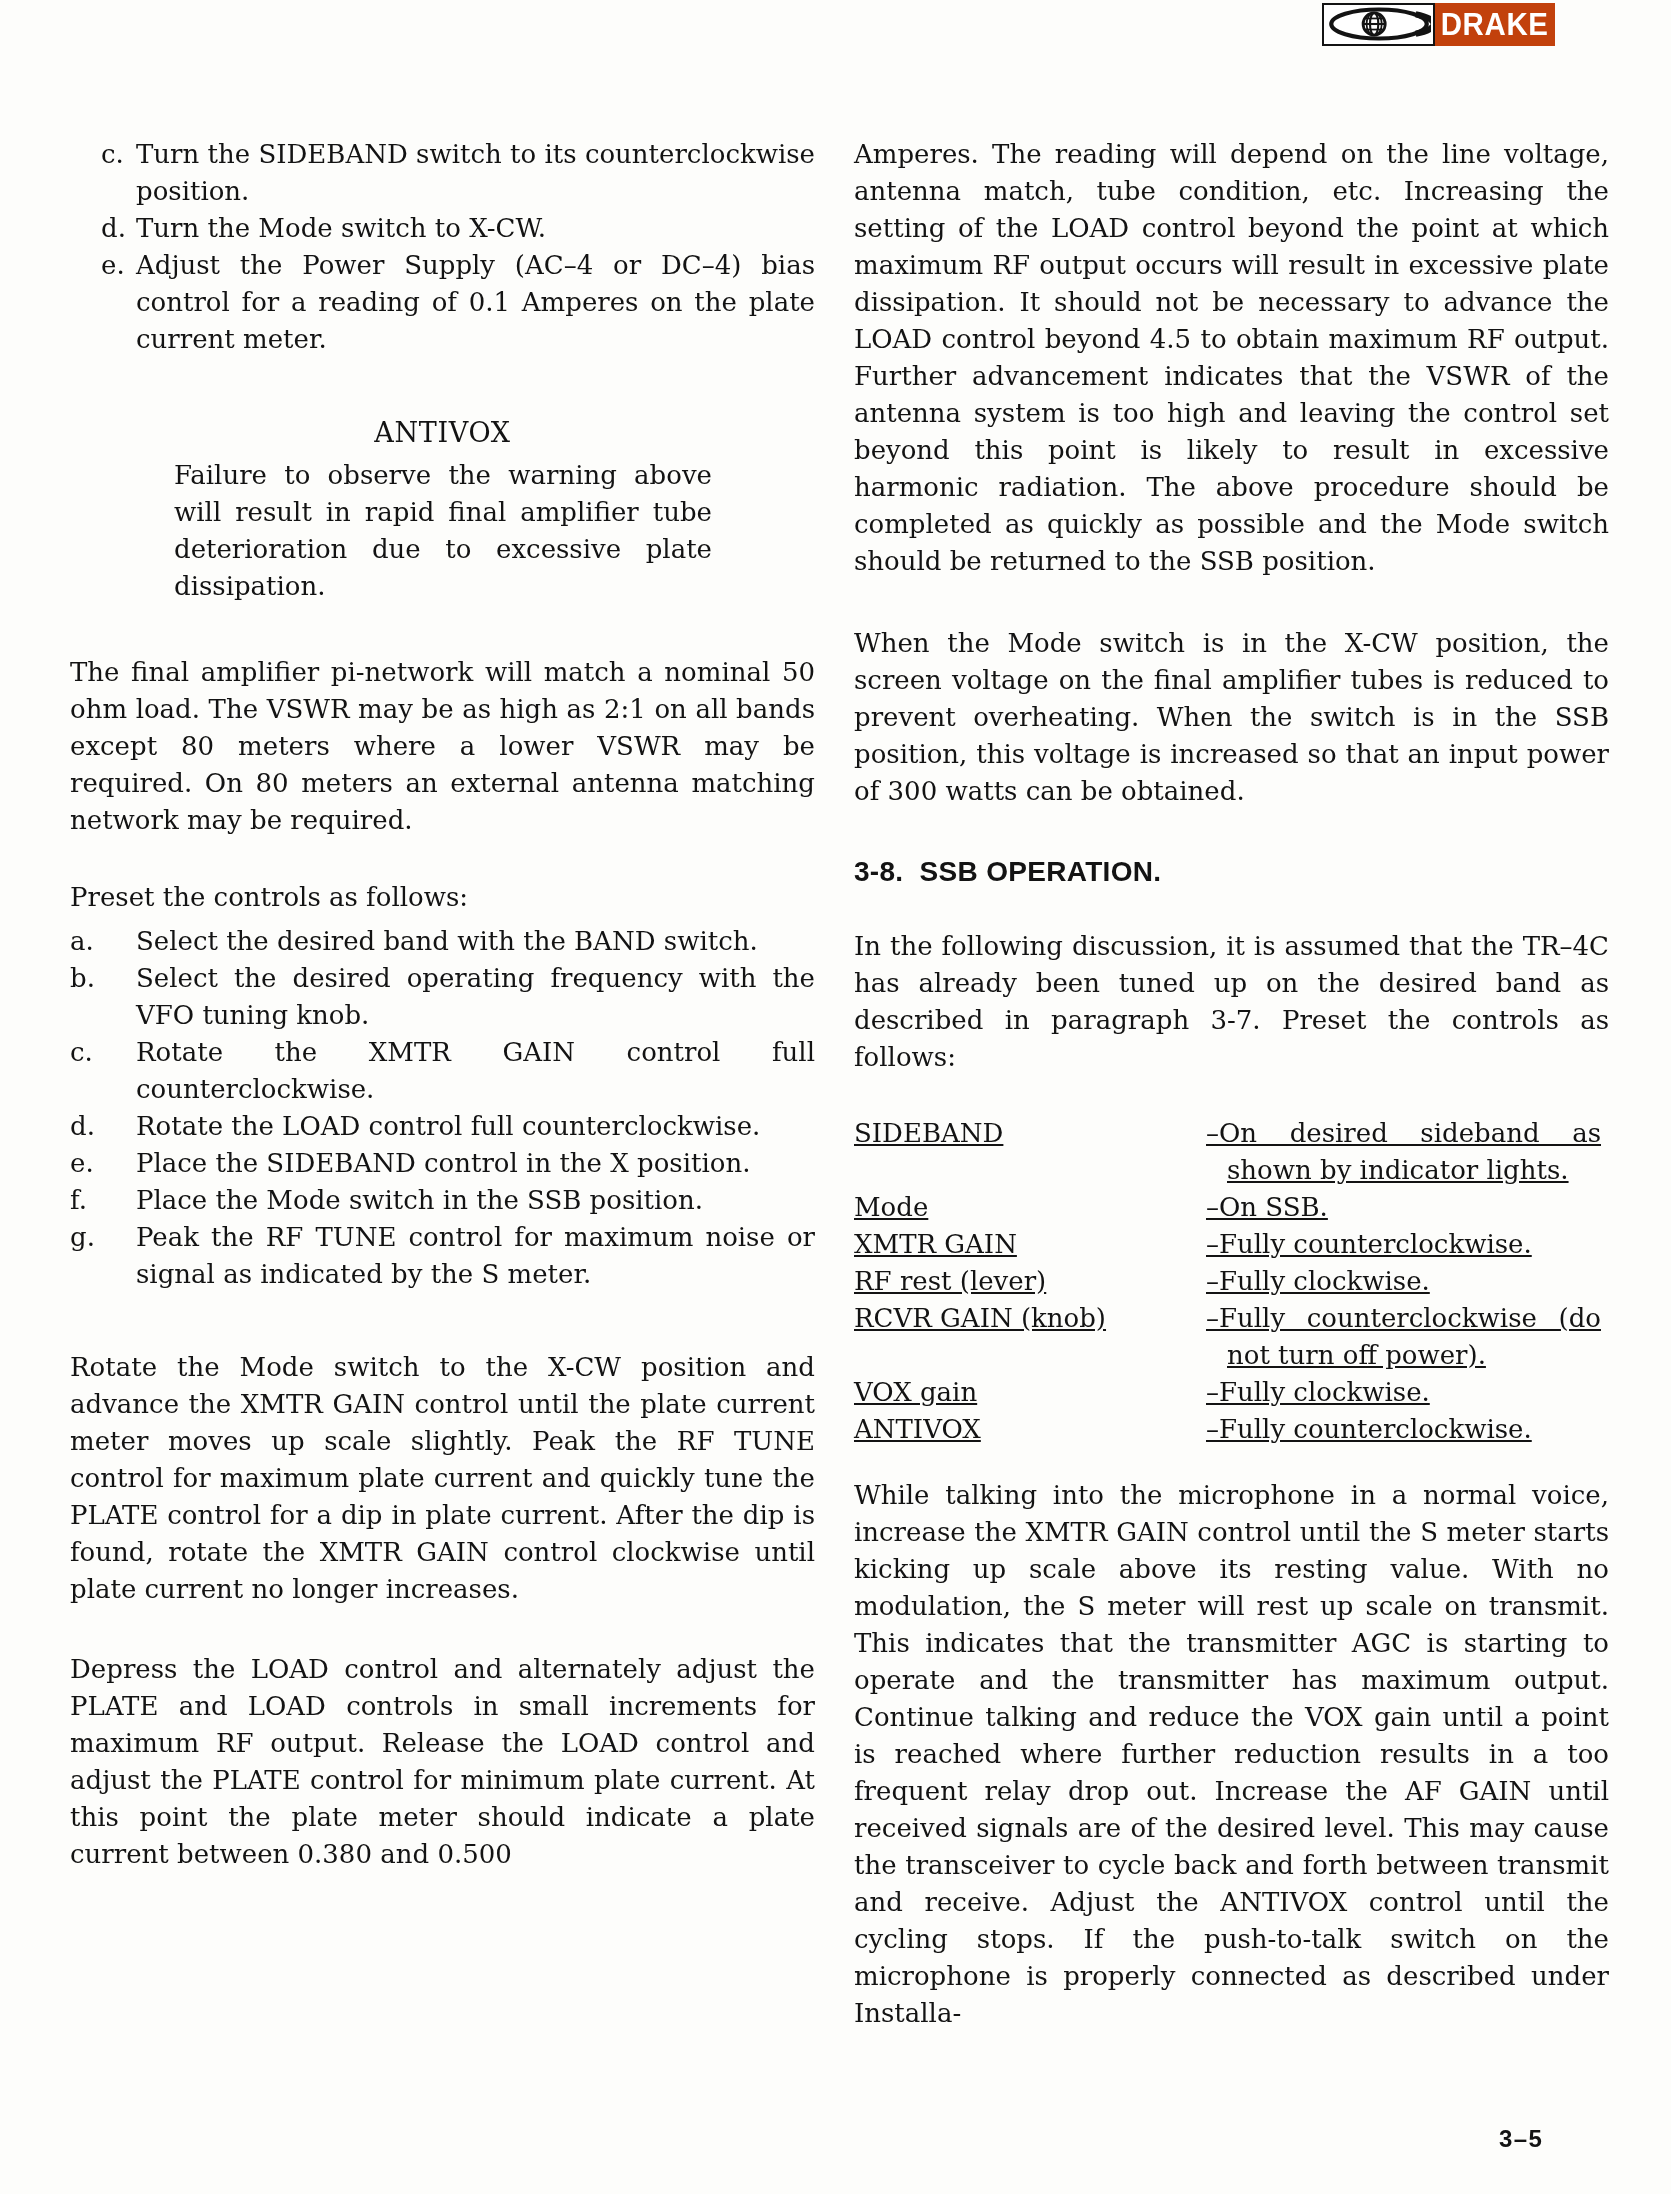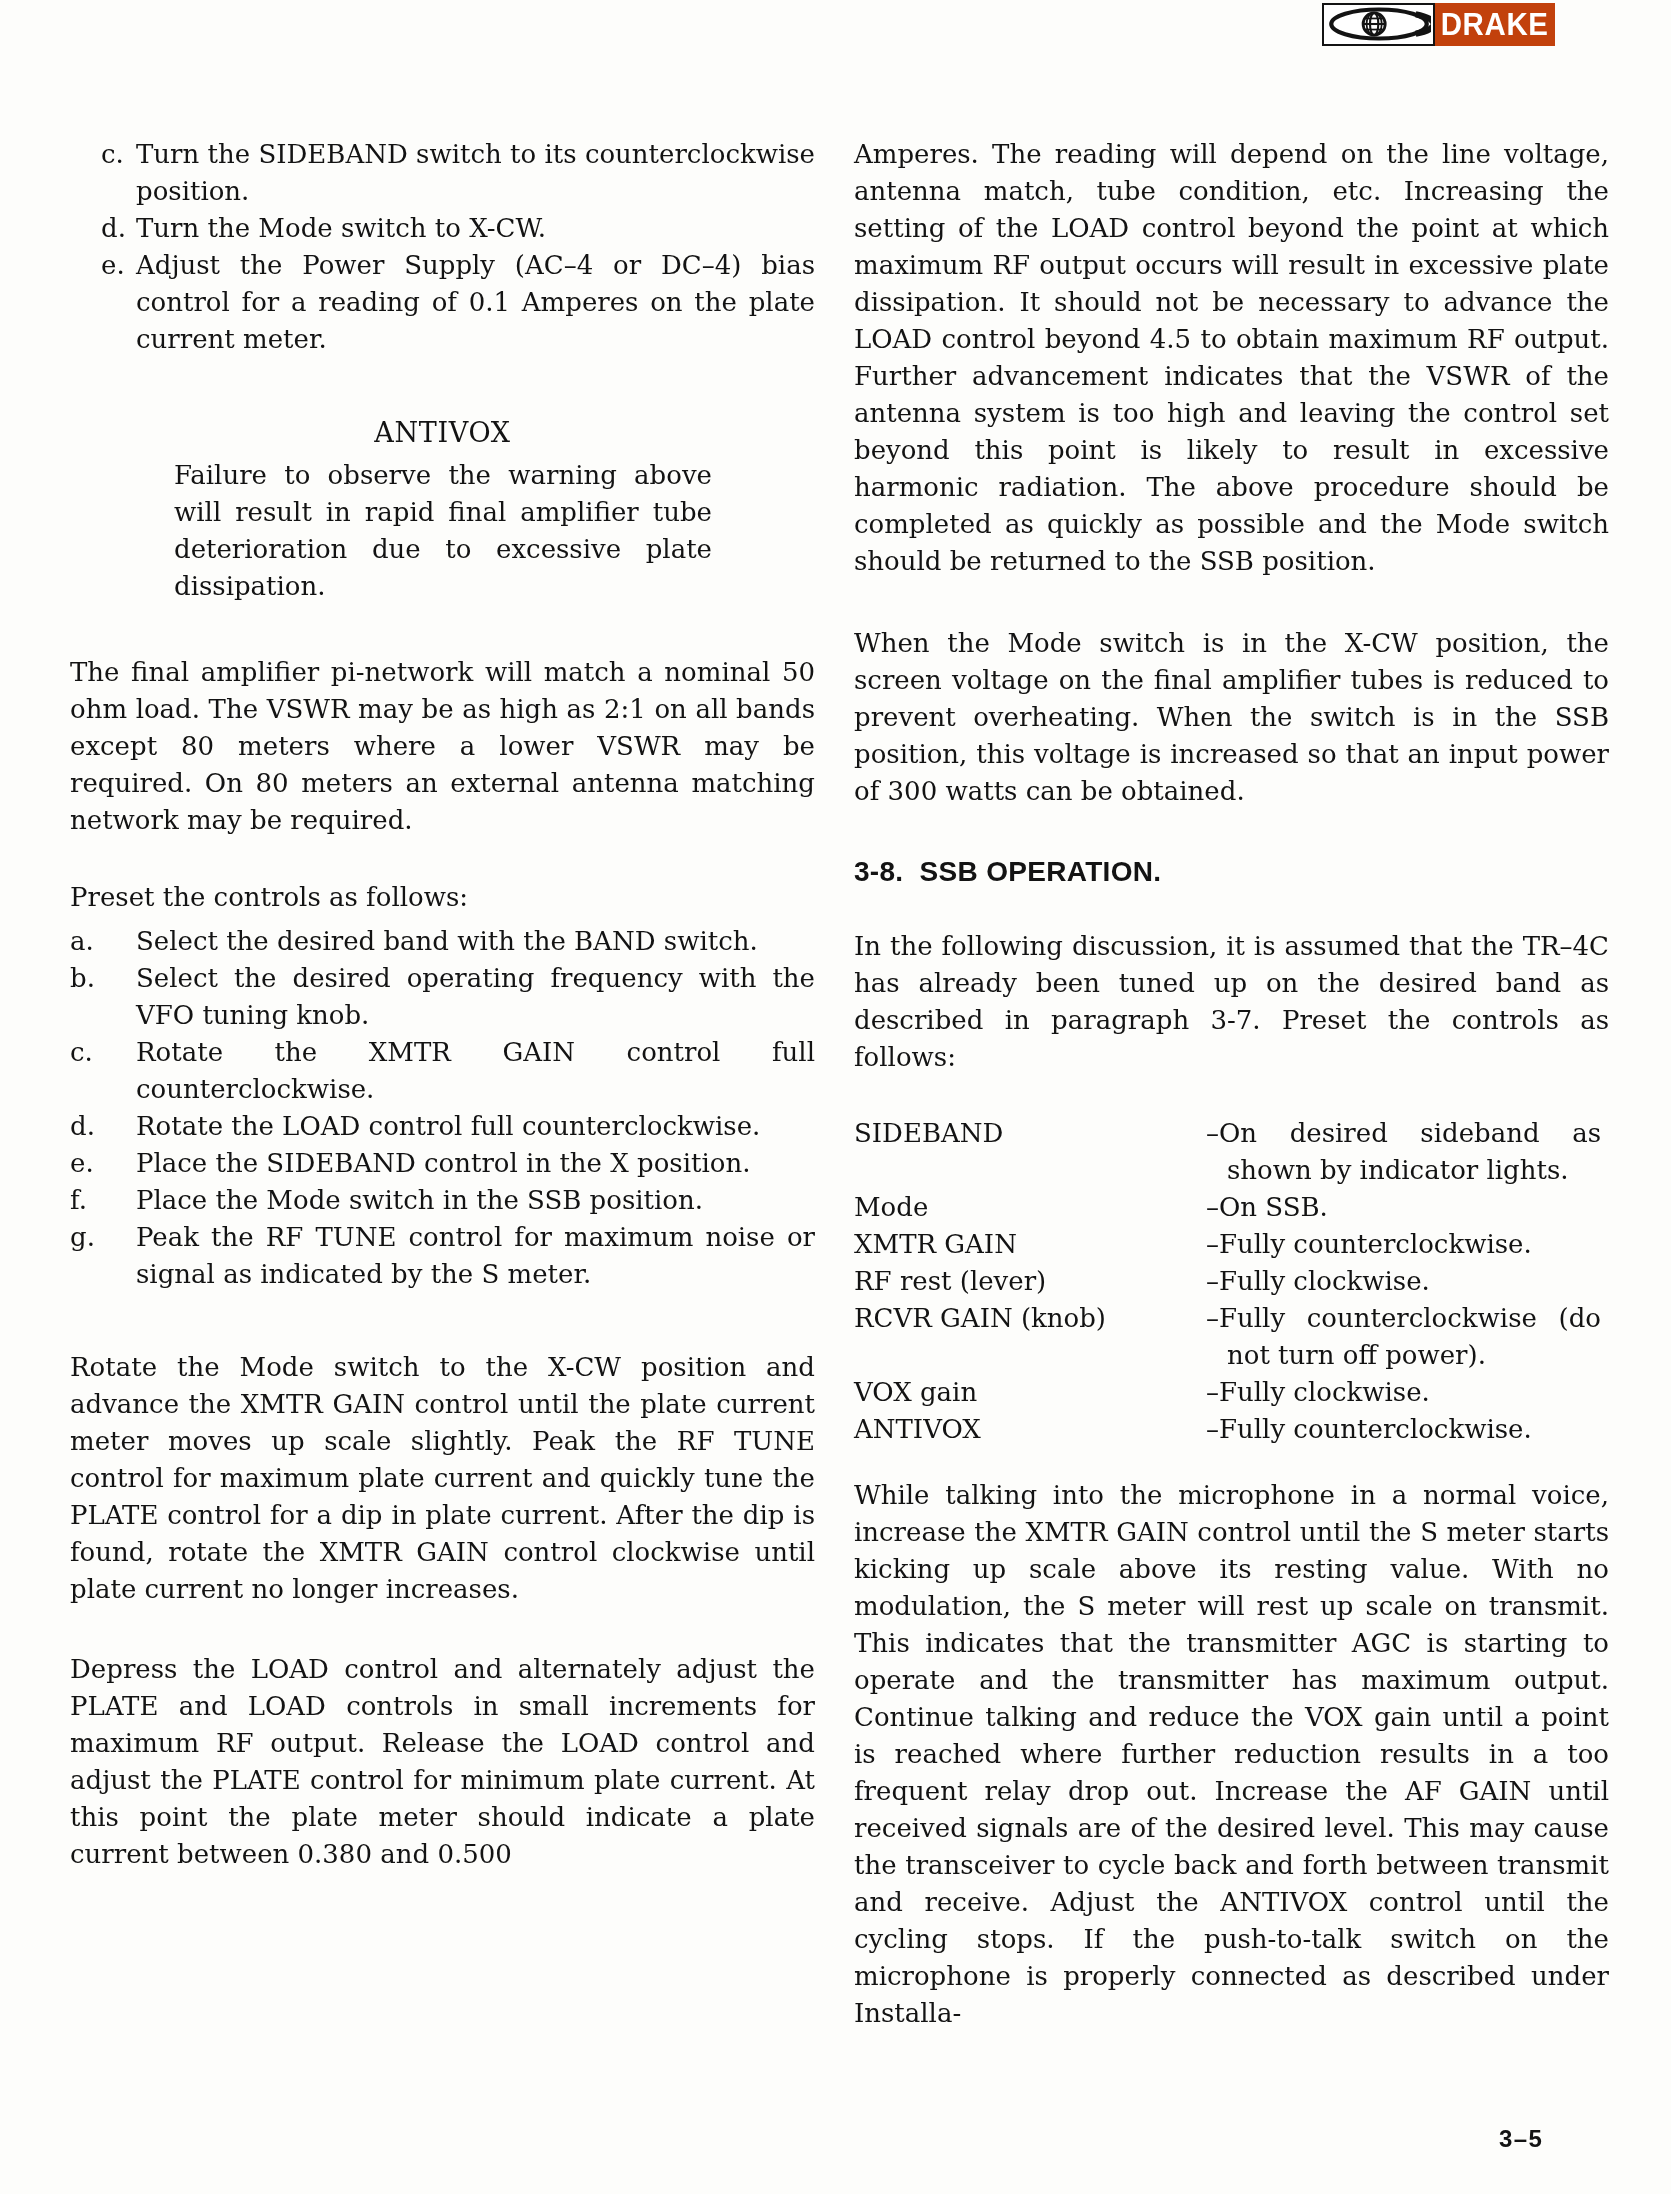--- a/index.html
+++ b/index.html
@@ -47,21 +47,21 @@
   .caution { margin:0 0 49px 0; }
   .caution-title { text-align:center; font-size:27px; letter-spacing:0.7px; margin-bottom:5.6px; }
   .caution-body { padding:0 103px 0 104px; text-align:justify; text-align-last:justify; }
   
   .section-heading {
     font-family:"Liberation Sans", sans-serif; font-weight:bold;
     font-size:28px; letter-spacing:0.3px;
     text-align:left; margin:7px 0 40px 0; line-height:33px;
   }
   
-  .controls { margin:0 8px 29px 0; }
+  .controls { margin:0 8px 29px 0;text-decoration:underline; }
   .ctl-row { display:flex; }
   .ctl-name { flex:0 0 352px; text-align:left; }
   .ctl-value { flex:1 1 auto; text-align:justify; padding-left:21px; text-indent:-21px; }
   
   .page-number {
     position:absolute; left:1499px; top:2125px;
     font-family:"Liberation Sans", sans-serif; font-weight:bold;
     font-size:24px; letter-spacing:1.4px;
   }
 </style>

